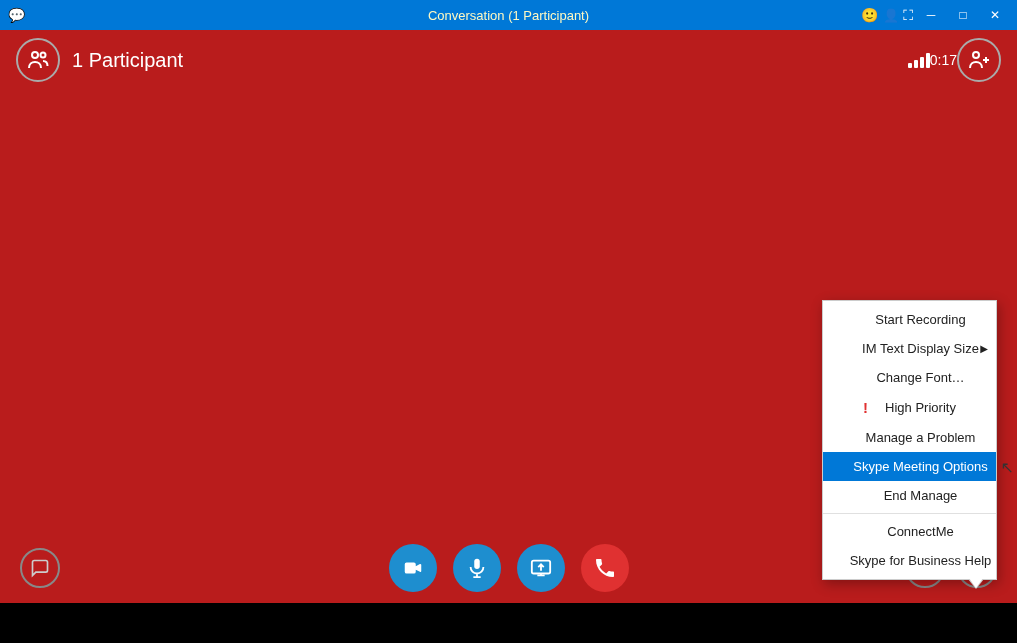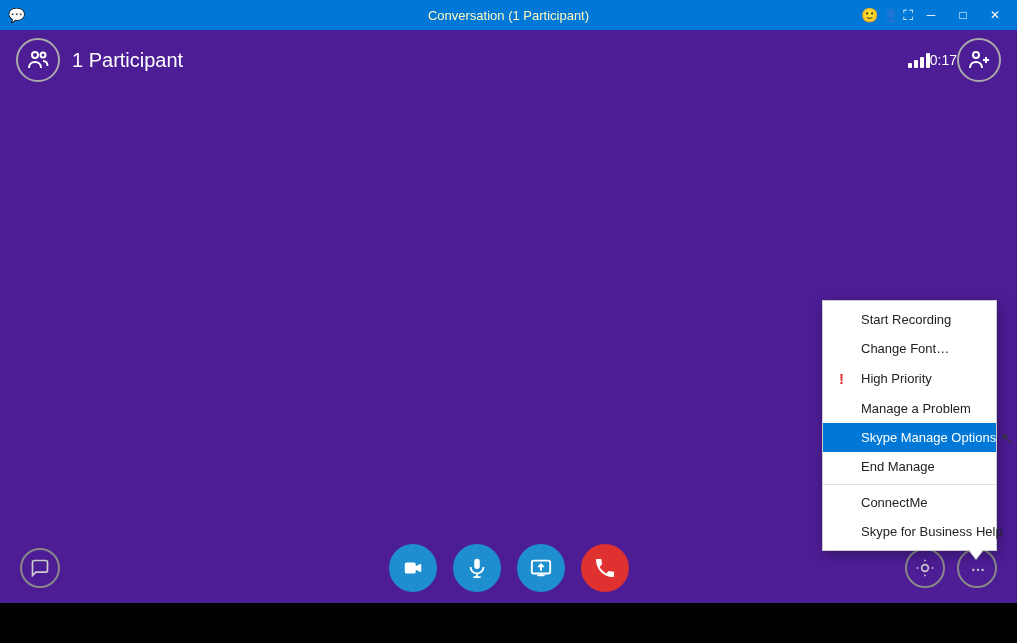--- a/index.html
+++ b/index.html
@@ -54,21 +54,21 @@
       justify-content: center;
       color: white;
       font-size: 12px;
       cursor: pointer;
     }
 
     
     #main-area {
       width: 100%;
       height: 573px;
-      background: #4c1d95;
+      background: #b91c1c;
       position: relative;
     }
 
     
     #header-bar {
       position: absolute;
       top: 0; left: 0; right: 0;
       height: 60px;
       display: flex;
       align-items: center;
@@ -196,20 +196,21 @@
     }
     .menu-item {
       display: flex;
       align-items: center;
       padding: 7px 16px;
       font-size: 13px;
       color: #222;
       cursor: pointer;
       position: relative;
       white-space: nowrap;
+      justify-content: center;
     }
     .menu-item.active {
       background: #0078d7;
       color: white;
     }
     .menu-item .item-icon {
       margin-right: 6px;
       font-size: 13px;
       min-width: 16px;
     }
@@ -304,40 +305,45 @@
   </div>
 
   <div id="context-menu">
 
     <div class="menu-item">
       <span class="item-icon"></span>
       <span>Start Recording</span>
     </div>
 
 
+    <div class="menu-item">
+      <span class="item-icon"></span>
+      <span>IM Text Display Size</span>
+      <span class="arrow">▶</span>
+    </div>
 
     <div class="menu-item">
       <span class="item-icon"></span>
       <span>Change Font…</span>
     </div>
 
     <div class="menu-item">
       <span class="item-icon" style="color:#e03131;font-weight:bold;font-size:15px;">!</span>
       <span>High Priority</span>
     </div>
 
     <div class="menu-item">
       <span class="item-icon"></span>
       <span>Manage a Problem</span>
     </div>
 
 
     <div class="menu-item active" style="position:relative;">
       <span class="item-icon"></span>
-      <span>Skype Manage Options</span>
+      <span>Skype Meeting Options</span>
       <span class="cursor-indicator" style="right:-18px;color:#333;font-size:16px;">↖</span>
     </div>
 
     <div class="menu-item">
       <span class="item-icon"></span>
       <span>End Manage</span>
     </div>
     <div class="menu-separator"></div>
 
     <div class="menu-item">

